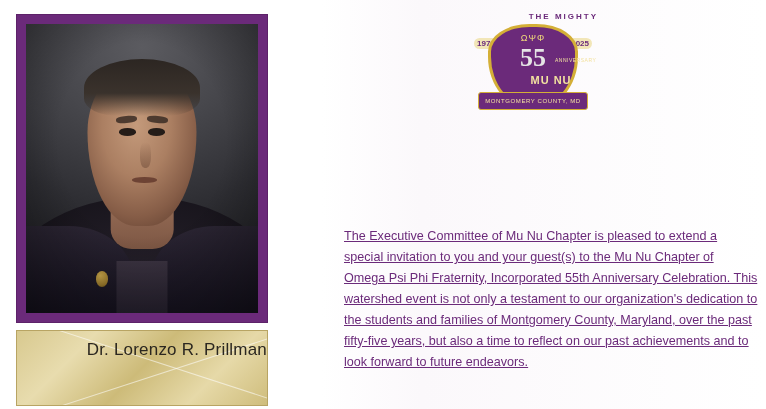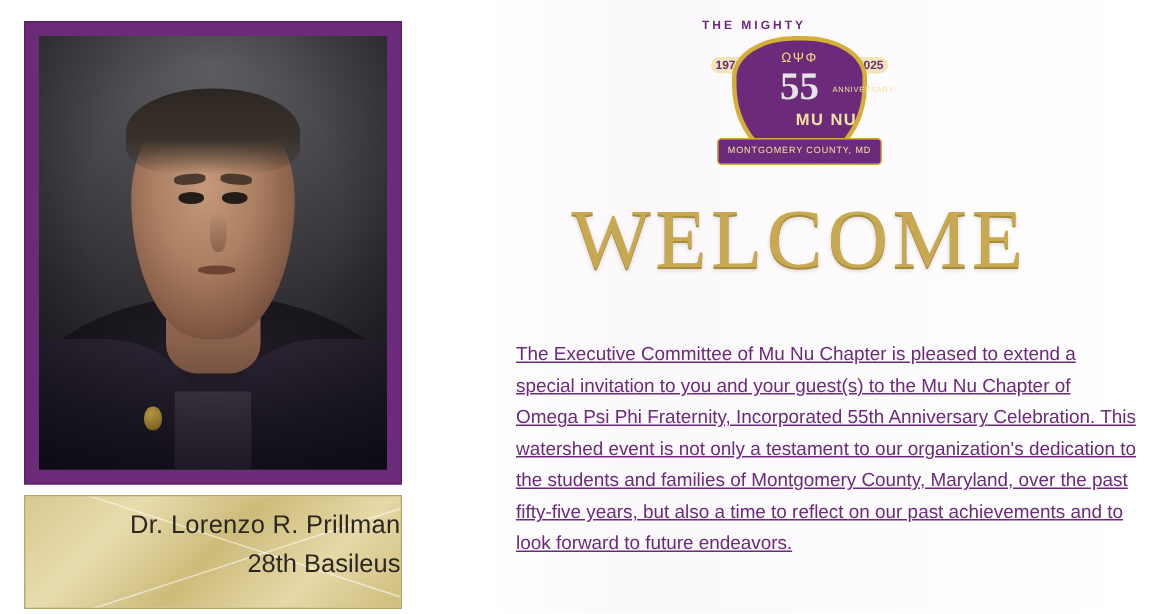--- a/index.html
+++ b/index.html
@@ -221,21 +221,21 @@
     left: 168px;
     top: 8px;
     width: 130px;
     height: 122px;
   }
   .crest-arc {
     position: absolute;
     left: 0;
     top: 4px;
     width: 130px;
-    text-align: left;
+    text-align: right;
     font-size: 8px;
     letter-spacing: 2px;
     color: #6b2a7a;
     font-weight: bold;
   }
   .crest-shield {
     position: absolute;
     left: 20px;
     top: 16px;
     width: 90px;
@@ -368,42 +368,40 @@
         <div class="photo-nose"></div>
         <div class="photo-mouth"></div>
         <div class="photo-pin"></div>
         <div class="photo-vignette"></div>
       </div>
     </div>
 
     <div class="nameplate">
       <div class="nameplate-inner">
         <div class="nameplate-name">Dr. Lorenzo R. Prillman</div>
-        <div class="nameplate-title">28th Basileus</div>
       </div>
     </div>
 
   </div>
 
   <div class="right-col">
 
     <div class="crest">
       <div class="crest-arc">THE MIGHTY</div>
       <div class="crest-year-l">1970</div>
       <div class="crest-year-r">2025</div>
       <div class="crest-shield">
         <div class="crest-greek">ΩΨΦ</div>
         <div class="crest-55">55</div>
         <div class="crest-munu">MU NU</div>
         <div class="crest-anniv">ANNIVERSARY</div>
       </div>
       <div class="crest-ribbon">MONTGOMERY COUNTY, MD</div>
     </div>
 
-    <div class="welcome">WELCOME</div>
 
     <div class="body-copy">
       <p>The Executive Committee of Mu Nu Chapter is pleased to extend a special invitation to you and your guest(s) to the Mu Nu Chapter of Omega Psi Phi Fraternity, Incorporated 55th Anniversary Celebration. This watershed event is not only a testament to our organization's dedication to the students and families of Montgomery County, Maryland, over the past fifty-five years, but also a time to reflect on our past achievements and to look forward to future endeavors.</p>
     </div>
 
   </div>
 
 </div>
 
 </body></html>

